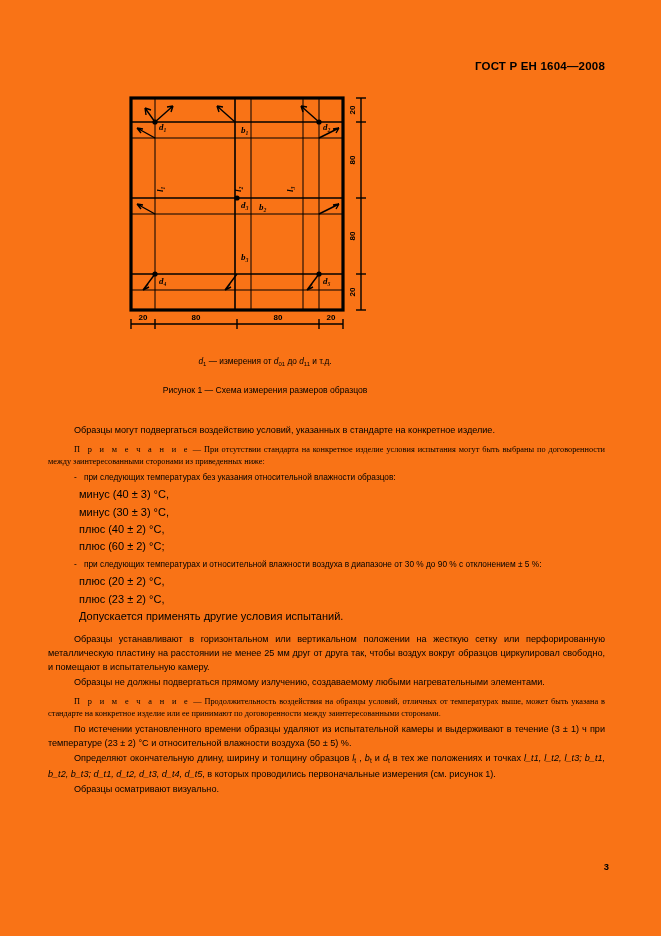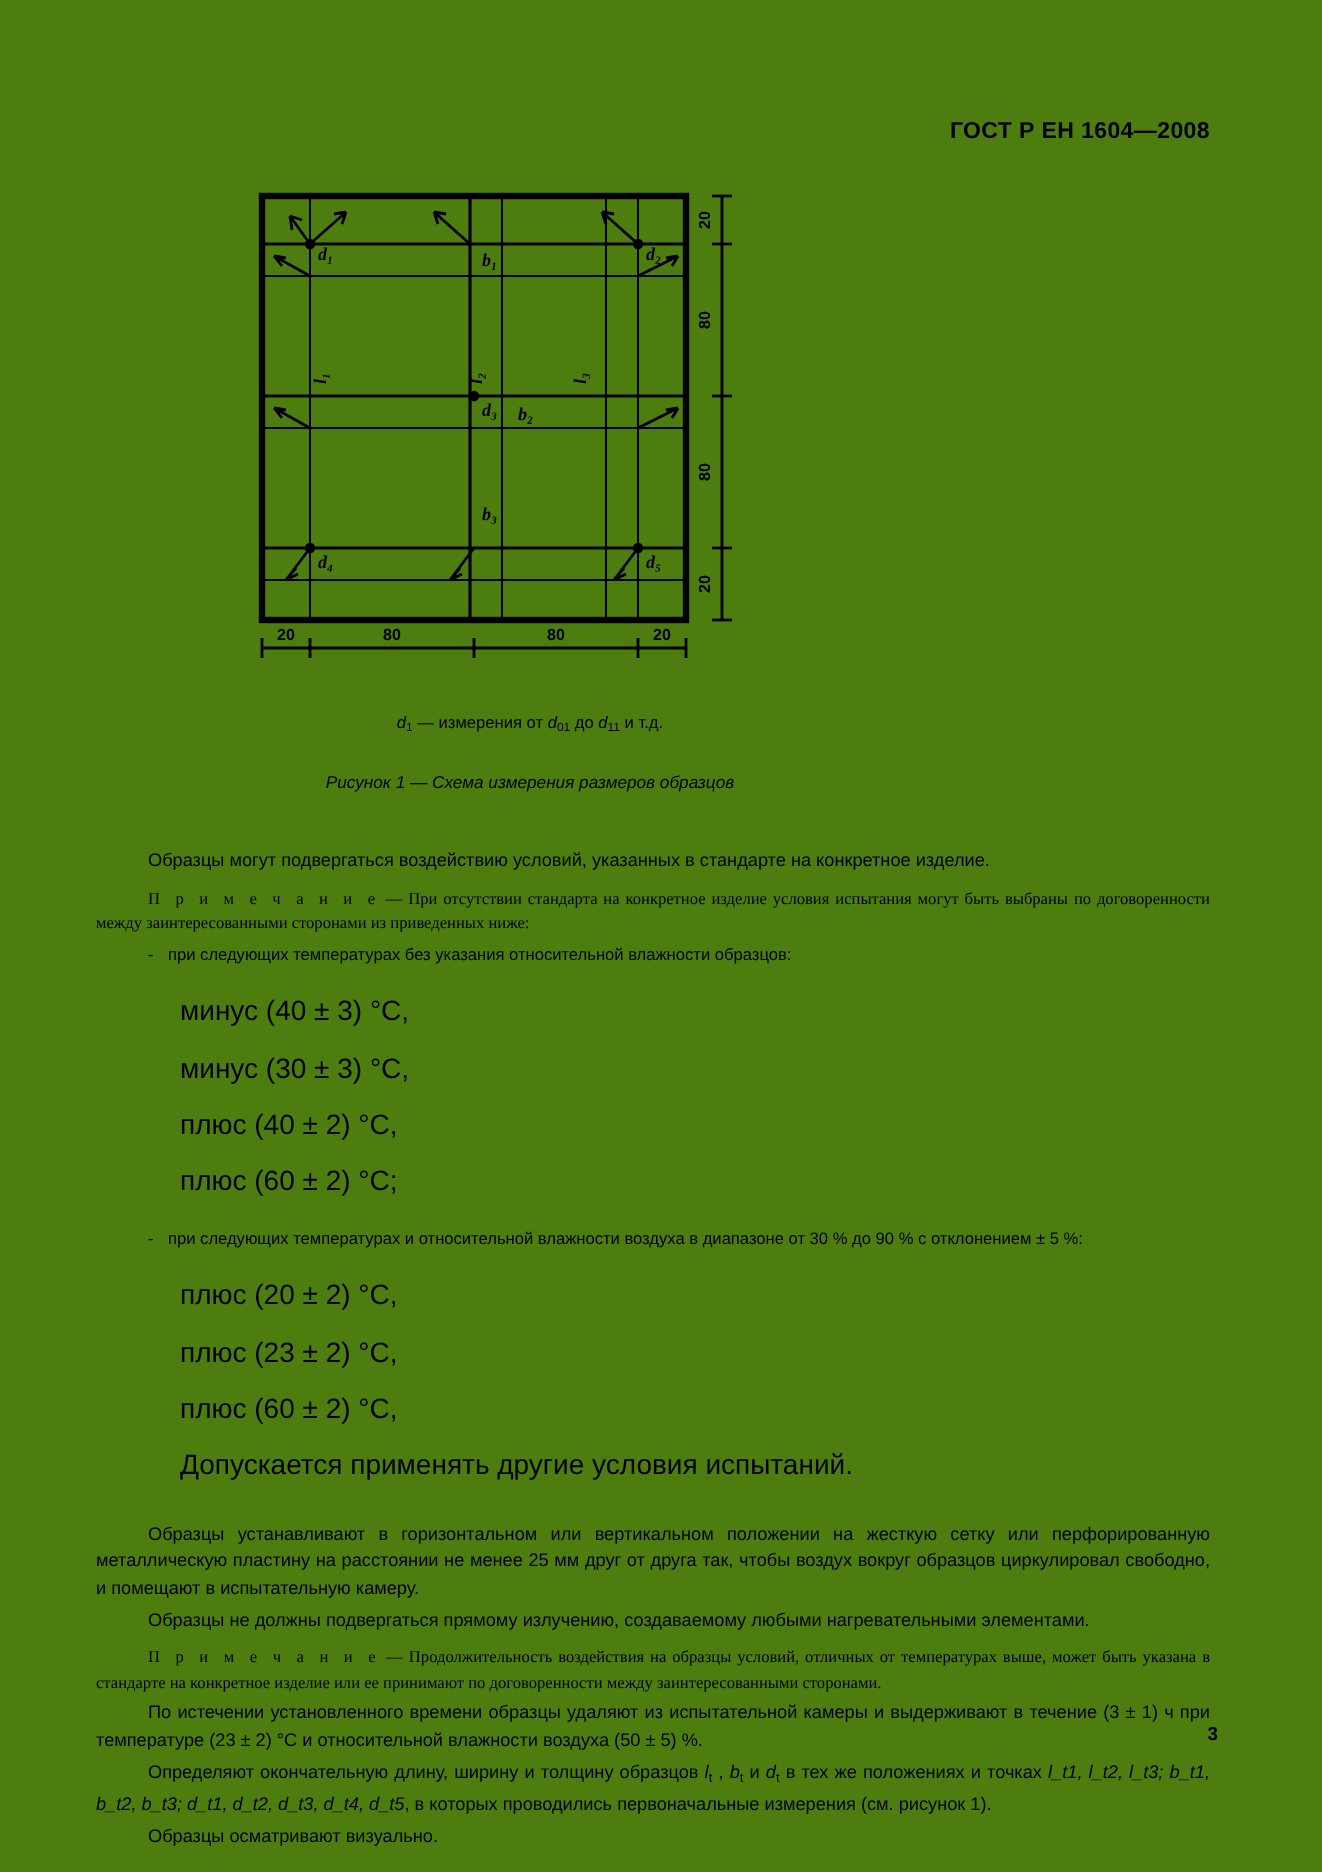--- a/index.html
+++ b/index.html
@@ -1,38 +1,38 @@
 <!DOCTYPE html>
 <html><head>
 <meta charset="utf-8">
 <style>
   html,body{margin:0;padding:0;background:#ffffff;}
   body{width:661px;height:936px;position:relative;font-family:"Liberation Sans",sans-serif;color:#000;}
-  .page{position:absolute;inset:0;background:#4d7c0f;}
+  .page{position:absolute;inset:0;background:#f97316;}
 
   
   .header{position:absolute;top:60px;right:56px;font-size:11.5px;font-weight:bold;letter-spacing:.2px;}
 
   
   .figure{position:absolute;left:0;top:88px;width:530px;}
   .fig-canvas{position:relative;width:300px;height:252px;margin:0 auto;}
   svg.diagram{display:block;}
 
   .fig-note{margin-top:16px;text-align:center;font-size:8.3px;}
   .fig-note i{font-style:italic;}
-  .fig-cap{margin-top:18px;text-align:center;font-size:8.6px;font-style:italic;}
+  .fig-cap{margin-top:18px;text-align:center;font-size:8.6px;}
 
   
   .body{position:absolute;left:48px;top:424px;width:557px;font-size:9.1px;line-height:13.6px;text-align:justify;}
   .p{margin:0 0 2px 0;text-indent:26px;}
   .p.nojust{text-align:left;}
   .note{margin:6px 0 2px 0;text-indent:26px;text-align:justify;font-size:8.3px;line-height:12.6px;font-family:Liberation Serif, serif;}
   .note .sp{letter-spacing:2.4px;}
   .lvl1{margin:0;padding-left:26px;font-size:8.3px;line-height:12.4px;}
-  .lvl2{margin:16px;padding-left:26px;font-size:14px;line-height:12.4px;}
+  .lvl2{margin:5px;padding-left:26px;font-size:11px;line-height:12.4px;}
   .dash{display:inline-block;width:10px;}
   .gap{height:6px;}
   i{font-style:italic;}
   sub{font-size:72%;vertical-align:-.28em;}
 
   .pageno{position:absolute;right:52px;bottom:64px;font-size:9.4px;font-weight:bold;}
 </style>
 </head>
 <body>
 
@@ -146,21 +146,20 @@
 
     <p class="lvl2">минус (40 ± 3) °С,</p>
     <p class="lvl2">минус (30 ± 3) °С,</p>
     <p class="lvl2">плюс (40 ± 2) °С,</p>
     <p class="lvl2">плюс (60 ± 2) °С;</p>
 
     <p class="lvl1"><span class="dash">-</span><span>при следующих температурах и относительной влажности воздуха в диапазоне от 30 % до 90 % с отклонением ± 5 %:</span></p>
 
     <p class="lvl2">плюс (20 ± 2) °С,</p>
     <p class="lvl2">плюс (23 ± 2) °С,</p>
-    <p class="lvl2">плюс (60 ± 2) °С,</p>
 
     <p class="lvl2">Допускается применять другие условия испытаний.</p>
 
     <div class="gap"></div>
 
     <p class="p">Образцы устанавливают в горизонтальном или вертикальном положении на жесткую сетку или перфорированную металлическую пластину на расстоянии не менее 25 мм друг от друга так, чтобы воздух вокруг образцов циркулировал свободно, и помещают в испытательную камеру.</p>
     <p class="p">Образцы не должны подвергаться прямому излучению, создаваемому любыми нагревательными элементами.</p>
 
     <p class="note"><span class="sp">П р и м е ч а н и е</span><span> — Продолжительность воздействия на образцы условий, отличных от температурах выше, может быть указана в стандарте на конкретное изделие или ее принимают по договоренности между заинтересованными сторонами.</span></p>
 

